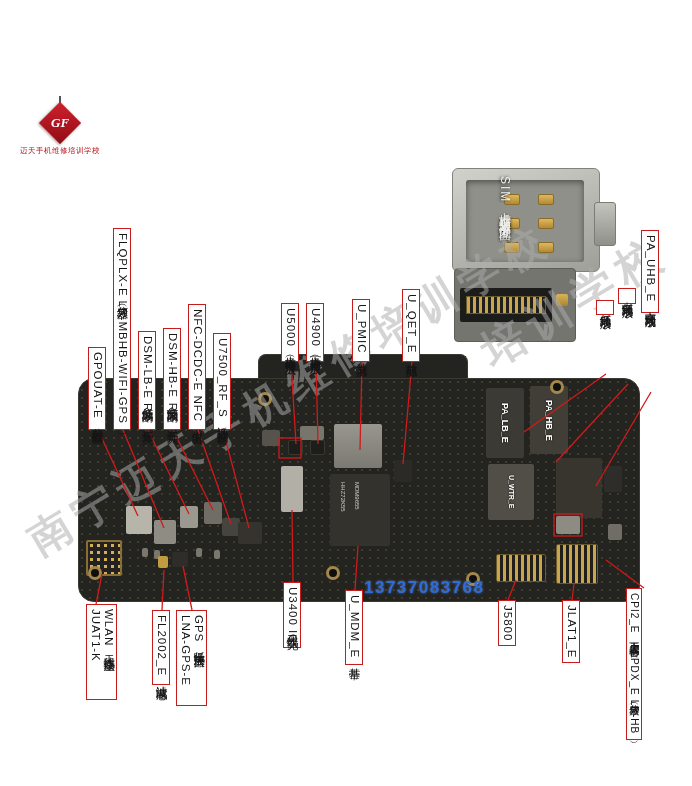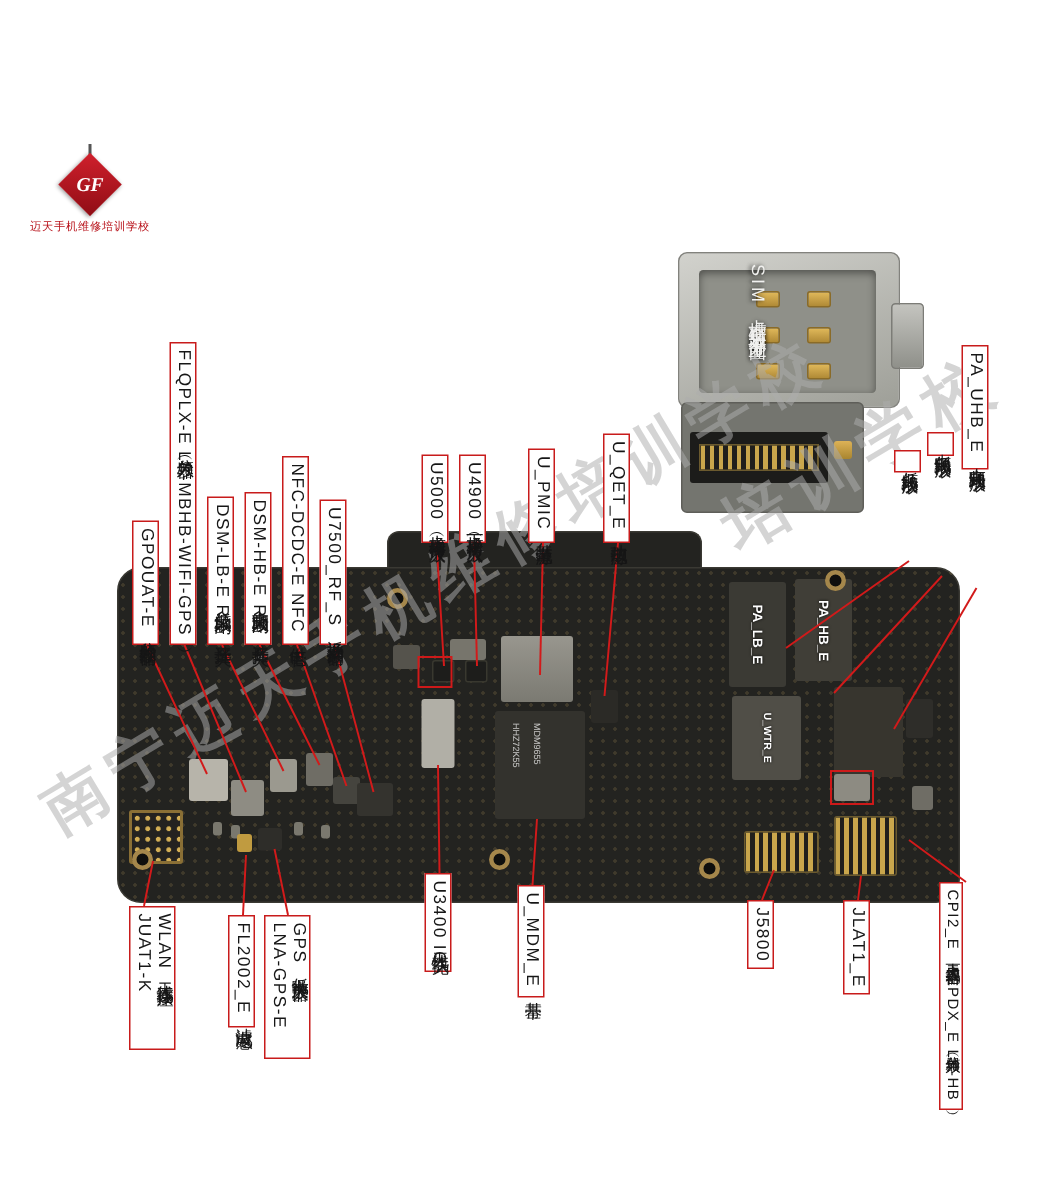--- a/index.html
+++ b/index.html
@@ -145,20 +145,21 @@
   <div class="chip" style="left:556px;top:516px;width:24px;height:18px;background:#8d8b82"></div>
   <div class="chip" style="left:604px;top:466px;width:18px;height:26px;background:#2e2d29"></div>
   <div class="chip" style="left:608px;top:524px;width:14px;height:16px;background:#6f6d65"></div>
 
   <div class="chip goldgrid" style="left:86px;top:540px;width:36px;height:36px"></div>
   <div class="chip" style="left:158px;top:556px;width:10px;height:12px;background:#c09b40"></div>
   <div class="chip" style="left:172px;top:552px;width:16px;height:15px;background:#2e2d29"></div>
   <div class="chip pinstrip" style="left:496px;top:554px;width:50px;height:28px"></div>
   <div class="chip pinstrip" style="left:556px;top:544px;width:42px;height:40px"></div>
 
+  <div id="phone">13737083768</div>
 
   <div class="wm" style="left:18px;top:520px;font-size:42px;transform:rotate(-31deg)">南宁迈天手机维修培训学校</div>
   <div class="wm" style="left:470px;top:330px;font-size:44px;transform:rotate(-31deg)">培训学校</div>
 
   <svg id="lines" width="692" height="786">
     <g stroke="#d21a1a" stroke-width="1.3" fill="none">
       <line x1="98" y1="430" x2="138" y2="516"></line>
       <line x1="123" y1="430" x2="164" y2="528"></line>
       <line x1="148" y1="430" x2="189" y2="514"></line>
       <line x1="173" y1="430" x2="213" y2="510"></line>

